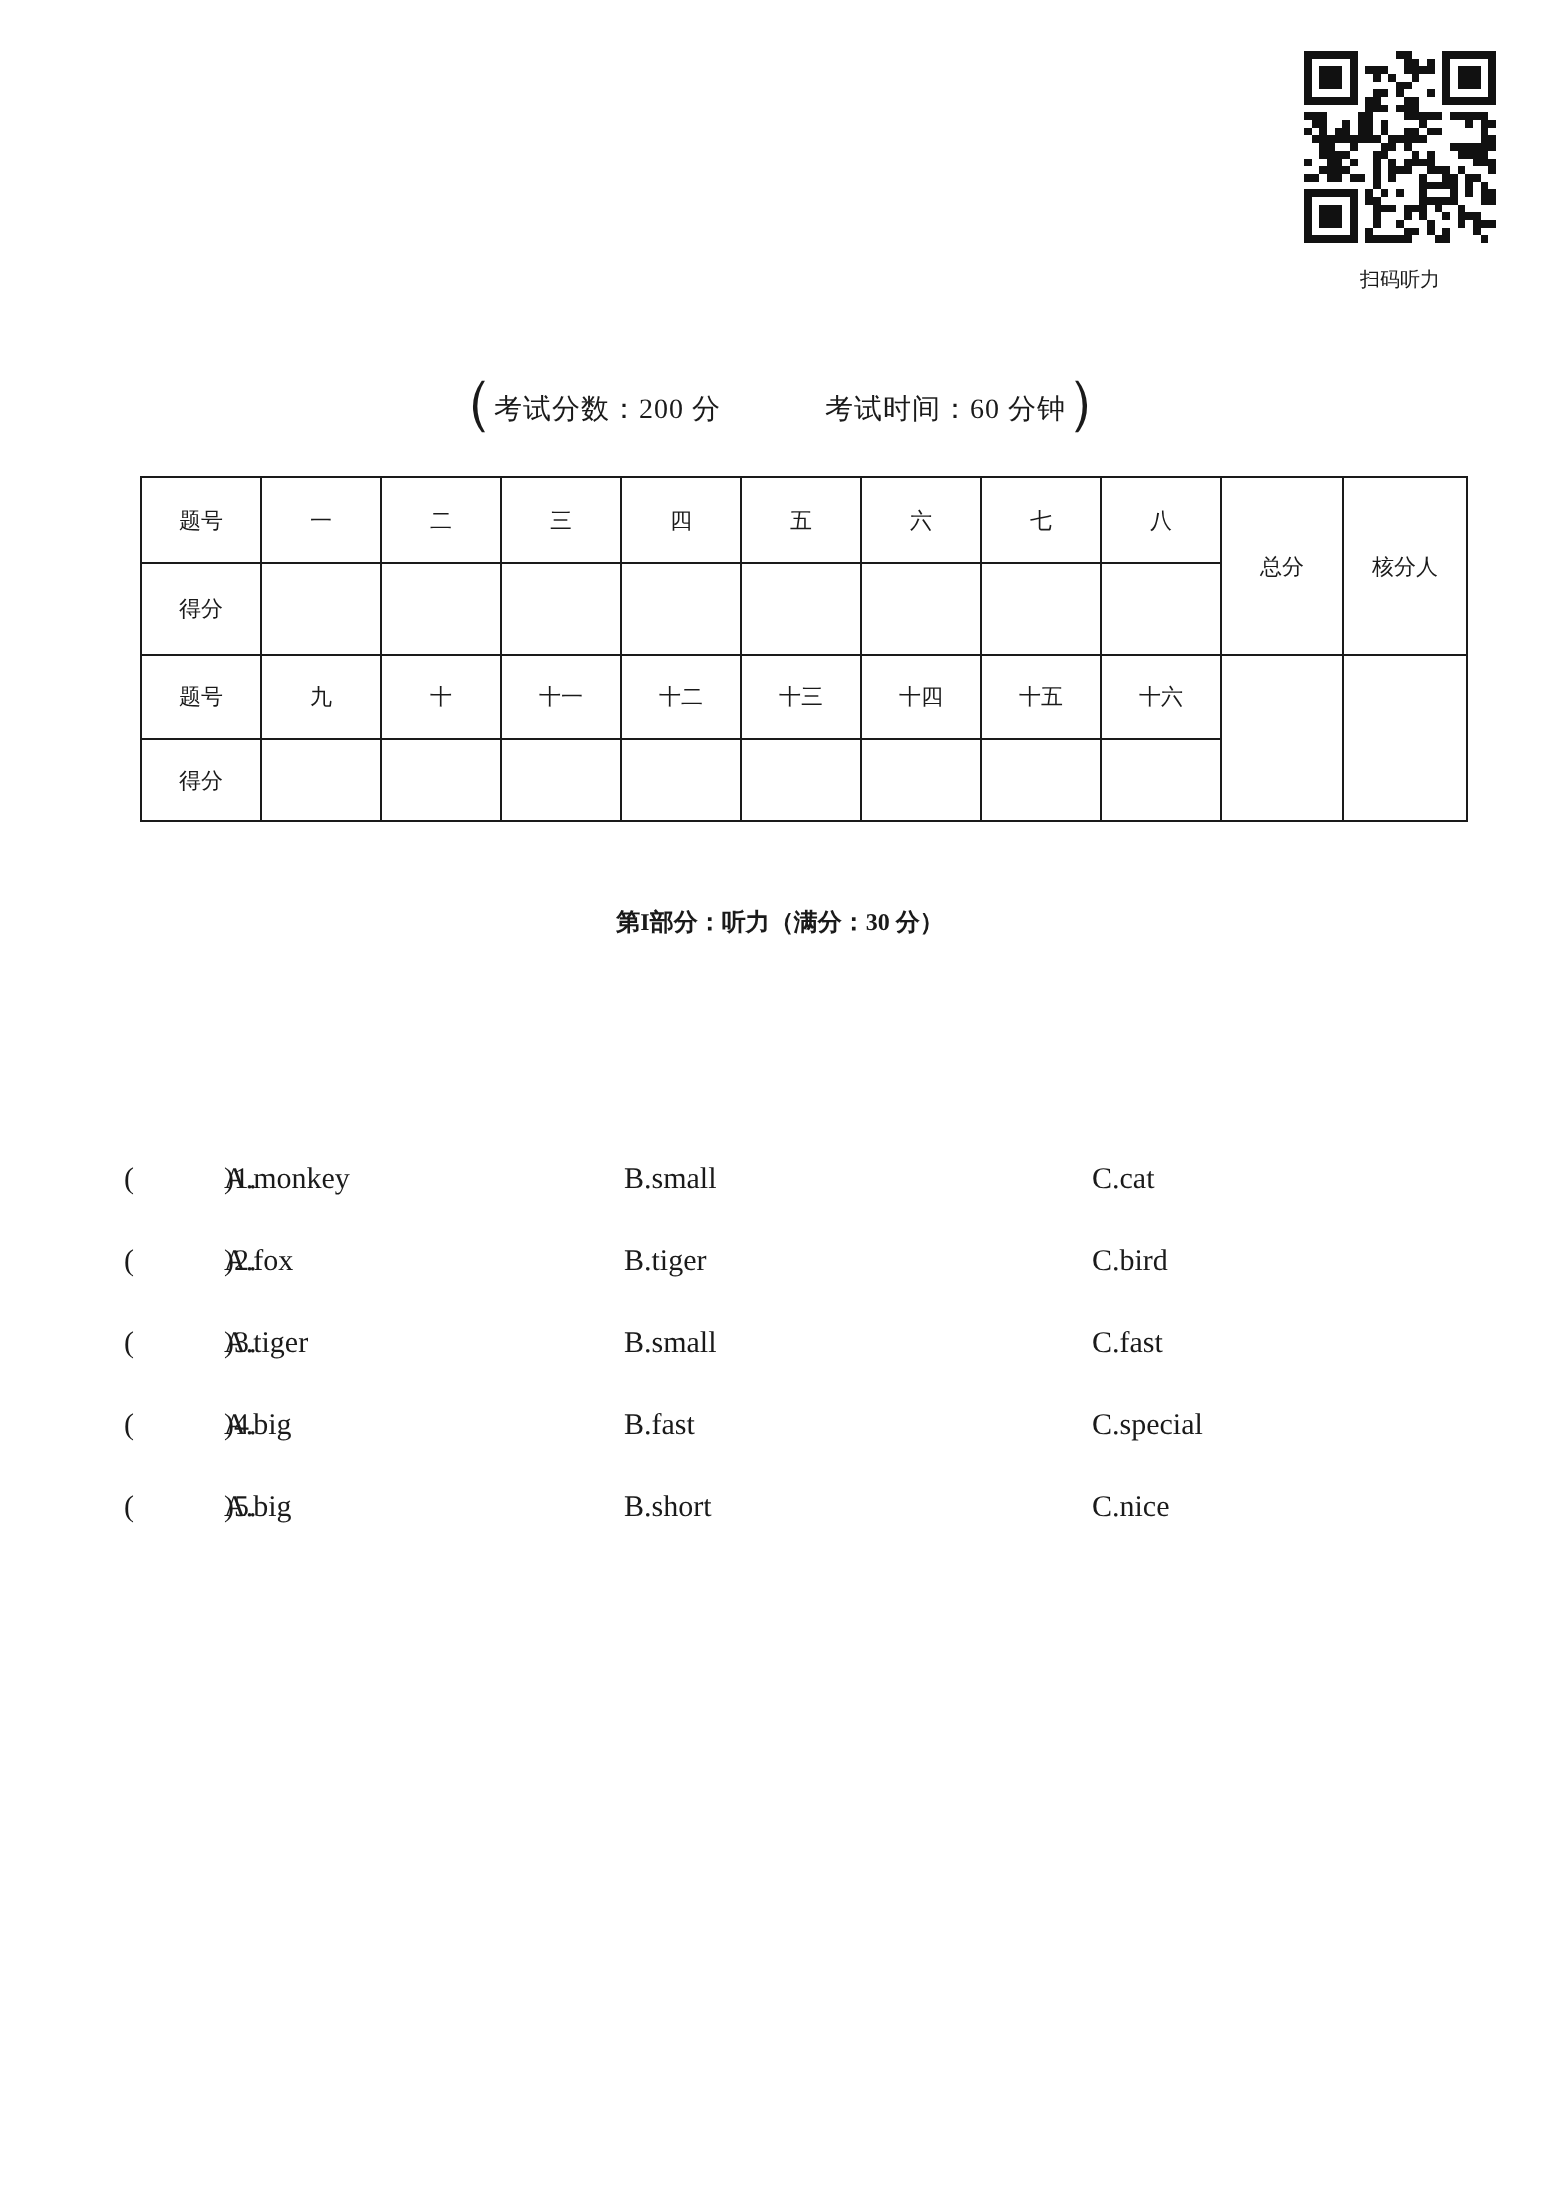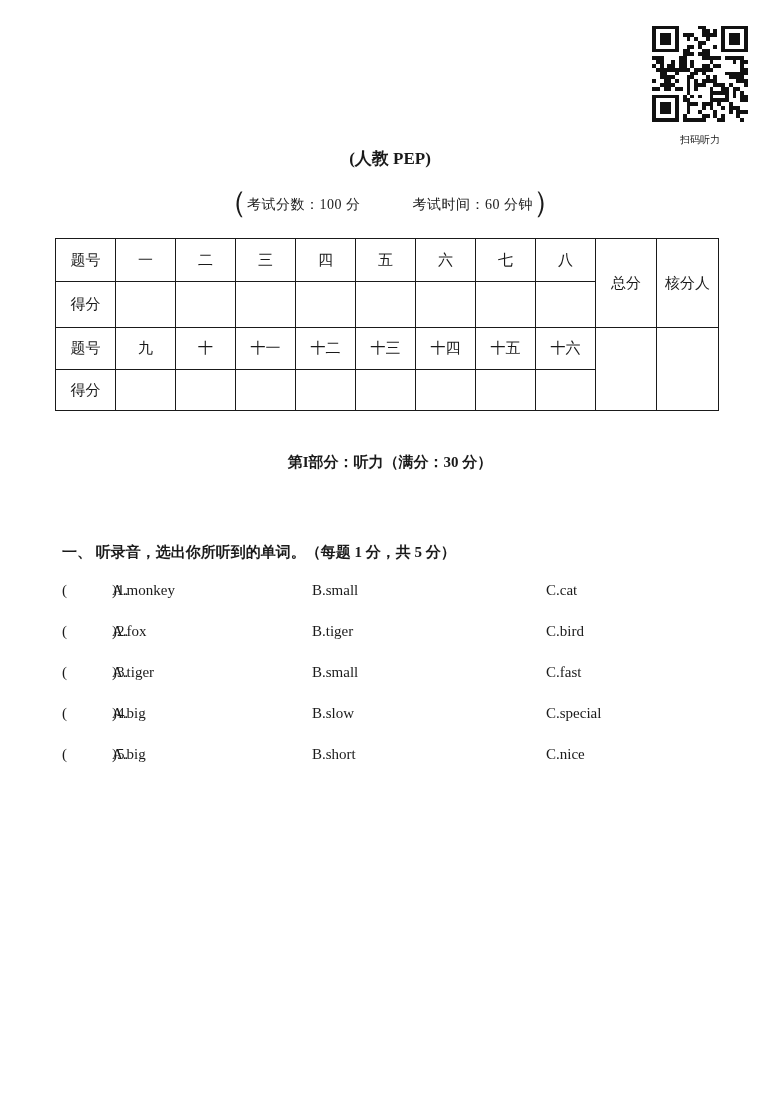--- a/index.html
+++ b/index.html
@@ -29,34 +29,34 @@
   .exam-info{
     position:absolute;top:190px;left:0;width:100%;height:30px;
     display:flex;justify-content:center;align-items:center;
     font-size:14px;
   }
   .big-paren{font-size:30px;font-weight:400;line-height:30px;transform:translateY(-3px);}
   .info-gap{display:inline-block;width:52px;}
   .info-text{letter-spacing:0.5px;}
 
   table.score-table{
-    position:absolute;left:55px;top:238px;
+    position:absolute;left:70px;top:238px;
     border-collapse:collapse;table-layout:fixed;
-    font-size:15px;
+    font-size:11px;
     border-radius:20px;
   }
   table.score-table td{
     border:1.5px solid #1a1a1a;
     text-align:center;vertical-align:middle;
     padding:0;overflow:hidden;
   }
 
   .part-heading{
     position:absolute;top:453px;left:0;width:100%;
-    text-align:center;font-size:15px;font-weight:bold;
+    text-align:center;font-size:12px;font-weight:bold;
   }
   .sec-heading{
     position:absolute;left:62px;width:660px;
     font-size:15px;font-weight:bold;
   }
   .sec1{top:543px;}
   .sec2{top:788px;}
 
   .q-row{position:absolute;left:62px;width:680px;height:20px;font-size:15px;}
   .q-row span{position:absolute;top:0;white-space:nowrap;}
@@ -293,25 +293,24 @@
         <rect x="20" y="2" width="3" height="3" fill="#111111"></rect>
         <rect x="0" y="18" width="7" height="1" fill="#111111"></rect>
         <rect x="0" y="24" width="7" height="1" fill="#111111"></rect>
         <rect x="0" y="19" width="1" height="5" fill="#111111"></rect>
         <rect x="6" y="19" width="1" height="5" fill="#111111"></rect>
         <rect x="2" y="20" width="3" height="3" fill="#111111"></rect>
       </svg>
   </div>
   <div class="qr-label">扫码听力</div>
 
-  <h2 class="subtitle">(人教 PEP)</h2>
 
   <div class="exam-info">
     <span class="big-paren">（</span>
-    <span class="info-text">考试分数：100 分</span>
+    <span class="info-text">考试分数：200 分</span>
     <span class="info-gap"></span>
     <span class="info-text">考试时间：60 分钟</span>
     <span class="big-paren">）</span>
   </div>
 
   <table class="score-table">
     <colgroup>
       <col style="width:60px">
         <col style="width:60px">
         <col style="width:60px">
@@ -371,21 +370,20 @@
       <td></td>
       <td></td>
       <td></td>
       <td></td>
     </tr>
   </tbody>
     </table>
 
   <div class="part-heading">第I部分：听力（满分：30 分）</div>
 
-  <div class="sec-heading sec1">一、 听录音，选出你所听到的单词。（每题 1 分，共 5 分）</div>
 
   <div class="q-row" style="top:582px">
     <span class="q-open">(</span>
     <span class="q-main">
         <span>)1.</span> 
         <span>A.monkey</span>
       </span>
     <span class="q-b">B.small</span>
     <span class="q-c">C.cat</span>
   </div>
@@ -406,21 +404,21 @@
       </span>
     <span class="q-b">B.small</span>
     <span class="q-c">C.fast</span>
   </div>
   <div class="q-row" style="top:705px">
     <span class="q-open">(</span>
     <span class="q-main">
         <span>)4.</span> 
         <span>A.big</span>
       </span>
-    <span class="q-b">B.slow</span>
+    <span class="q-b">B.fast</span>
     <span class="q-c">C.special</span>
   </div>
   <div class="q-row" style="top:746px">
     <span class="q-open">(</span>
     <span class="q-main">
         <span>)5.</span> 
         <span>A.big</span>
       </span>
     <span class="q-b">B.short</span>
     <span class="q-c">C.nice</span>

